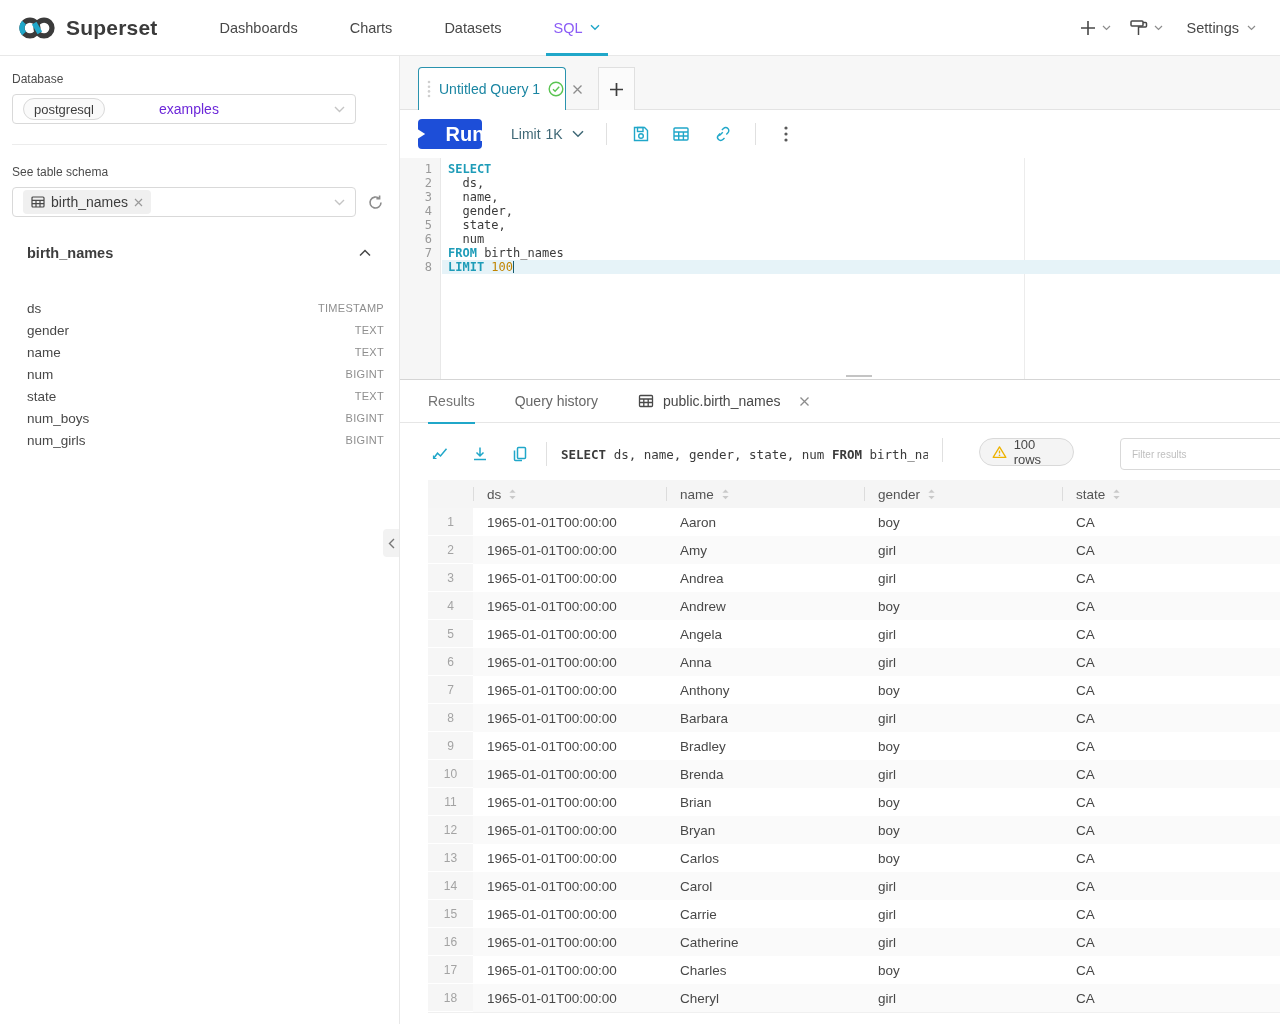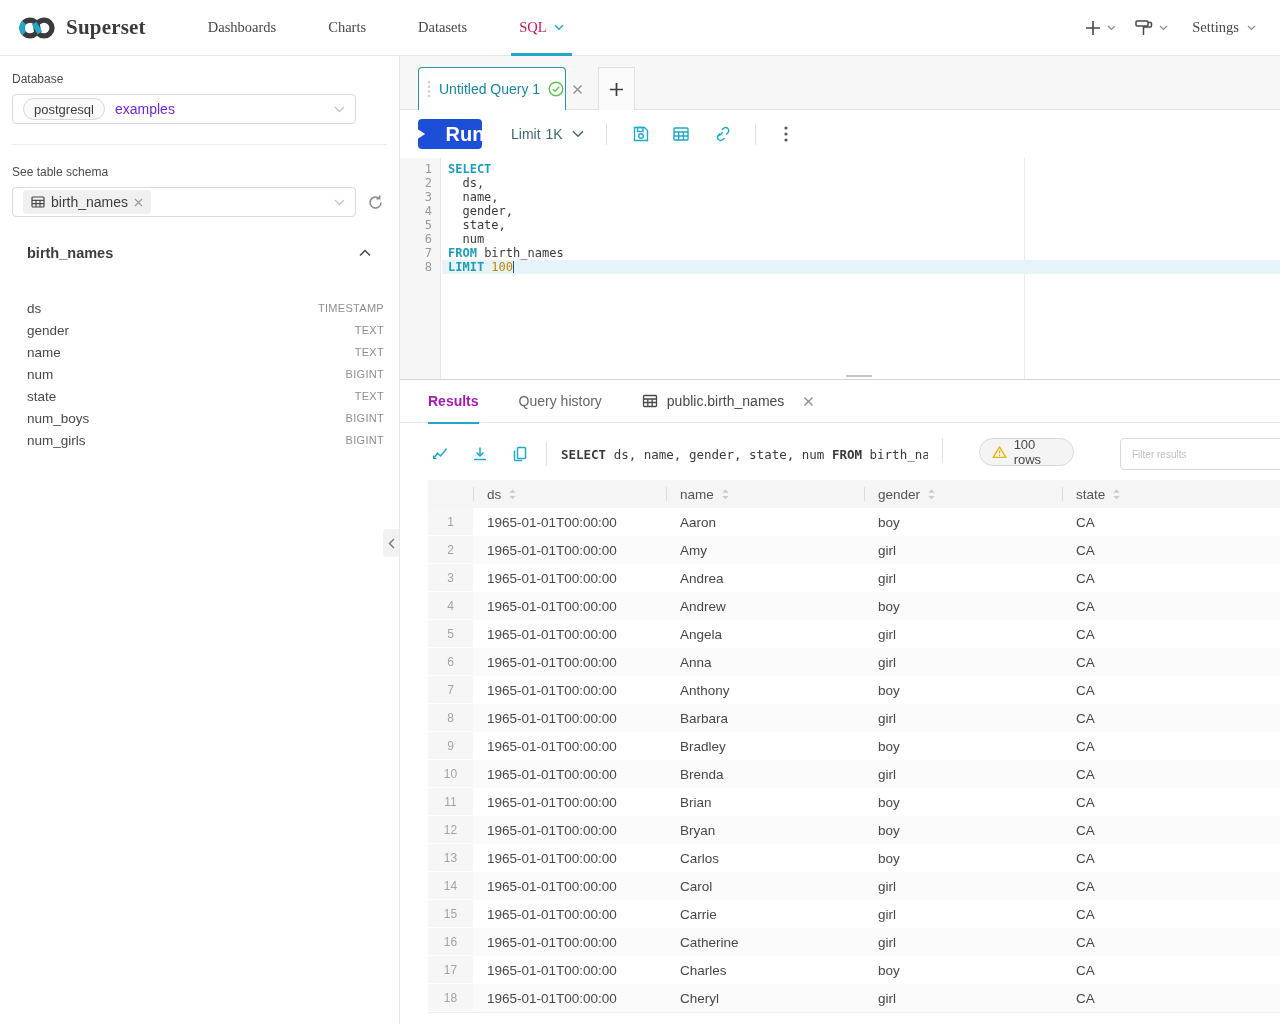--- a/index.html
+++ b/index.html
@@ -2,47 +2,47 @@
 <html><head>
 <meta charset="utf-8">
 <style>
   * { margin:0; padding:0; box-sizing:border-box; }
   html,body { width:1280px; height:1024px; overflow:hidden; background:#fff;
     font-family:"Liberation Sans", sans-serif; color:#484848; }
   svg { display:block; }
 
   
   .navbar { height:56px; background:#fff; border-bottom:1px solid #e8e8e8;
-    display:flex; align-items:center; padding:0 24px 0 16px; position:relative; z-index:5;font-family:Liberation Serif, serif; }
+    display:flex; align-items:center; padding:0 24px 0 16px; position:relative; z-index:5; }
   .brand { display:flex; align-items:center; gap:8px; margin-right:36px; }
   .brand-text { font-size:21px; font-weight:bold; color:#3b3b3b; letter-spacing:.2px; }
   .nav-links { display:flex; align-items:center; height:56px; }
   .nav-link { font-size:14.5px; color:#484848; padding:0 12px; margin:0 14px; height:56px;
     display:flex; align-items:center; cursor:pointer; position:relative; }
-  .nav-link.active { color:#be185d;align-items:center; }
+  .nav-link.active { color:#8b5cf6;align-items:center; }
   .nav-link.active::after { content:""; position:absolute; left:4px; right:4px; bottom:0;
     height:3px; background:#20a7c9; }
   .nav-link .chev { margin-left:7px; }
   .nav-right { margin-left:auto; display:flex; align-items:center; gap:10px; }
   .nav-icon-group { display:flex; align-items:center; gap:6px; padding:4px; cursor:pointer; }
   .settings { font-size:14.5px; display:flex; align-items:center; gap:8px; cursor:pointer; margin-left:10px; }
 
   
   .app { display:flex; height:968px; position:relative; }
   .sidebar { width:400px; min-width:400px; background:#fff; border-right:1px solid #e8e8e8;
     padding:16px 0 0 0; position:relative; }
   .main { flex:1; display:flex; flex-direction:column; background:#fff; }
 
   
   .fld { padding:0 10px 0 12px; }
   .fld-label { font-size:12px; color:#4c4c4c; margin-bottom:8px; }
   .select { height:30px; border:1px solid #d9d9d9; border-radius:4px; background:#fff;
     display:flex; align-items:center; padding:0 10px; cursor:pointer; position:relative; }
   .select .sel-chev { position:absolute; right:10px; }
-  .db-select { width:344px; }
+  .db-select { width:344px;gap:44px; }
   .pill { background:#fafafa; border:1px solid #d9d9d9; border-radius:11px; height:22px;
     display:flex; align-items:center; padding:0 10px; font-size:13px; color:#3d3d3d; margin-right:10px; }
   .sel-text { font-size:14px; color:#6d28d9; }
   .row-with-refresh { display:flex; align-items:center; gap:11px; }
   .refresh-btn { cursor:pointer; }
   .table-pill { background:#f0f0f0; border-radius:4px; height:24px; display:flex;
     align-items:center; gap:6px; padding:0 8px; font-size:14px; color:#3d3d3d; }
   .sb-divider { height:1px; background:#ececec; margin:20px 12px 20px 12px; }
   .schema-panel { padding:28px 12px 0 12px; }
   .schema-head { display:flex; align-items:center; justify-content:space-between;
@@ -97,21 +97,21 @@
   .grip { position:absolute; left:50%; bottom:-3px; transform:translateX(-50%); width:26px;
     cursor:ns-resize; z-index:3; }
   .grip i { display:block; height:1.5px; background:#c4c4c4; margin:2px 0; }
 
   
   .results { flex:1; background:#fff; display:flex; flex-direction:column; overflow:hidden; position:relative; }
   .res-tabs { height:43px; border-bottom:1px solid #e6e6e6; display:flex; align-items:center;
     padding-left:28px; }
   .res-tab { font-size:14px; color:#666; margin-right:40px; height:43px; display:flex;
     align-items:center; cursor:pointer; position:relative; }
-  .res-tab.active { color:#a21caf; font-weight:bold; }
+  .res-tab.active { color:#737373; font-weight:normal; }
   .res-tab.active::after { content:""; position:absolute; left:0; right:0; bottom:-1px;
     height:2px; background:#20a7c9; }
   .dataset-tab { display:flex; align-items:center; gap:9px; font-size:14px; color:#484848;
     cursor:pointer; margin-right:0; }
   .dataset-tab .close { margin-left:10px; }
   .res-toolbar { height:32px; margin:15px 26px 0 28px; display:flex; align-items:center; }
   .res-icons { display:flex; align-items:center; gap:16px; }
   .res-icon { width:24px; height:24px; display:flex; align-items:center; justify-content:center; cursor:pointer; }
   .res-toolbar .vdiv { height:24px; margin:0 14px; }
   .sql-preview { font-family:"DejaVu Sans Mono", monospace; font-size:12.5px; color:#3b3b3b;

